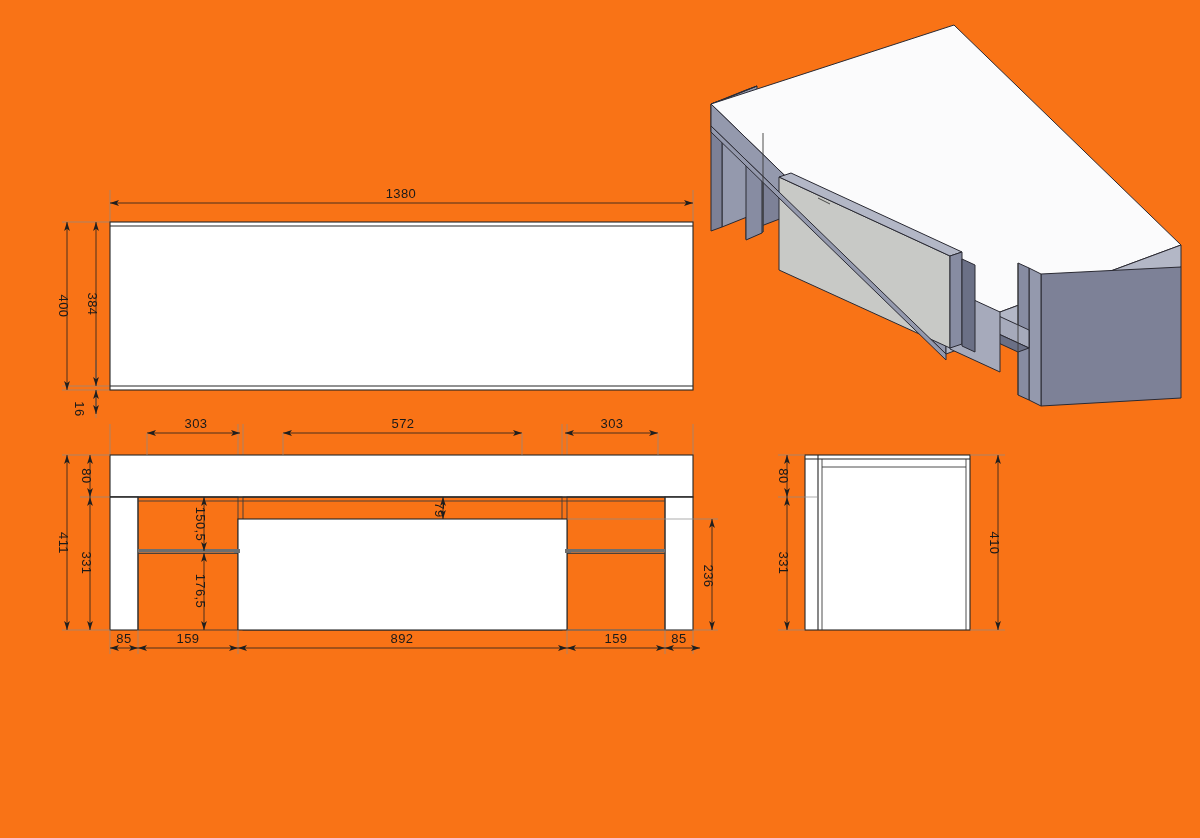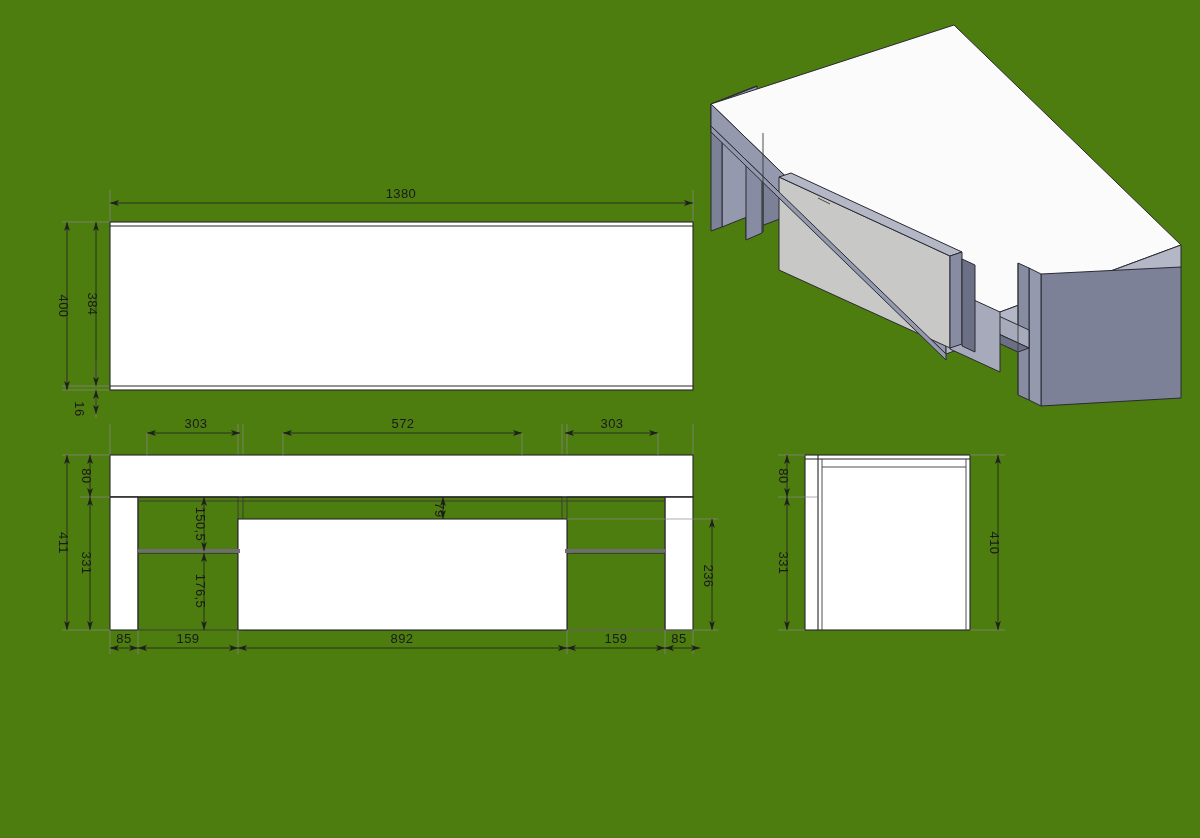--- a/index.html
+++ b/index.html
@@ -11,21 +11,21 @@
   body {
     width: 1200px;
     height: 838px;
     font-family: "Liberation Sans", sans-serif;
     overflow: hidden;
   }
   #sheet {
     position: relative;
     width: 1200px;
     height: 838px;
-    background: #4d7c0f;
+    background: #f97316;
   }
   svg#drawing {
     position: absolute;
     top: 0;
     left: 0;
     width: 1200px;
     height: 838px;
     display: block;
   }
   .dimtext {

